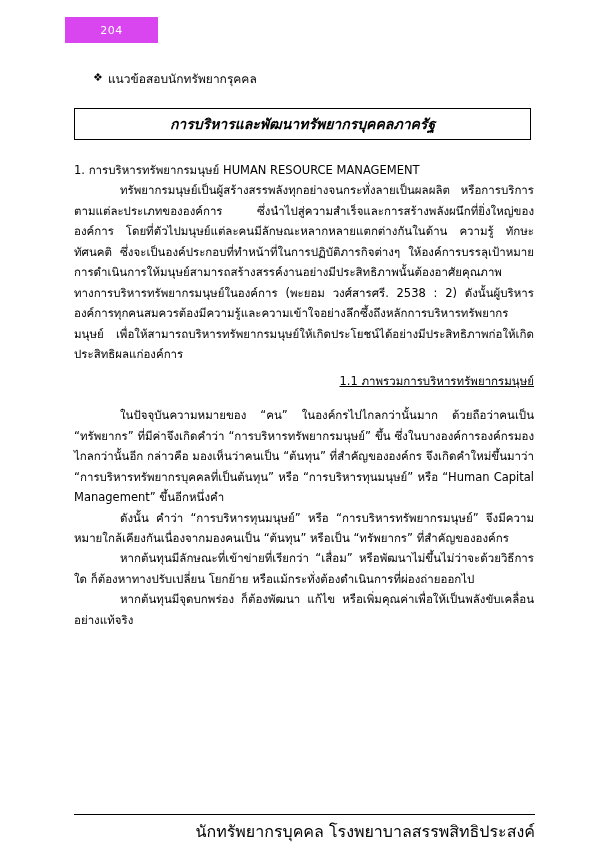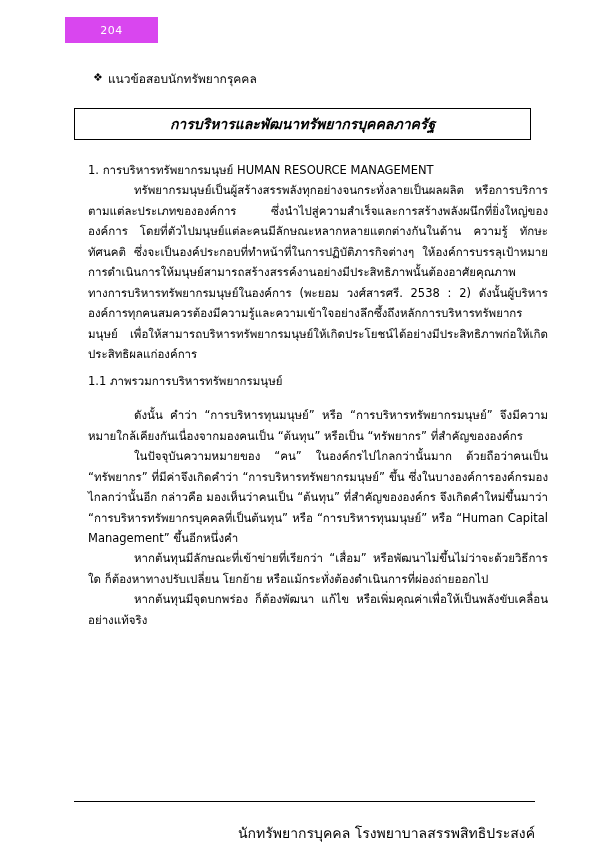--- a/index.html
+++ b/index.html
@@ -73,52 +73,52 @@
   }
   
   .content {
     position: absolute;
     left: 74px;
     top: 160px;
     width: 460px;
     font-size: 11.5px;
     line-height: 1.78;
     text-align: justify;
-    margin-left: 14px;
   }
   .section-head {
     font-size: 11.5px;
     margin: 0 0 2px 0;
     text-align: left;
   }
   .para {
     margin: 0;
     text-indent: 46px;
     text-align: justify;
   }
   .para.no-indent {
     text-indent: 0;
   }
   .sub-head {
     margin: 6px 0 0 0;
-    text-align: left;
+    text-align: right;
+    text-decoration: underline;
   }
   .spacer {
     height: 14px;
   }
   
   .footer {
     position: absolute;
     left: 74px;
     right: 74px;
     bottom: 24px;
     border-top: 1px solid #000000;
-    padding-top: 20px;
+    padding-top: 4px;
     text-align: right;
-    font-size: 14px;
+    font-size: 16px;
   }
   .footer-line {
     display: inline-block;
   }
 </style>
 </head>
 <body>
 
 <div class="page">
 
@@ -139,23 +139,23 @@
 
     <p class="section-head para no-indent">1. การบริหารทรัพยากรมนุษย์ HUMAN RESOURCE MANAGEMENT</p>
 
     <p class="para">ทรัพยากรมนุษย์เป็นผู้สร้างสรรพลังทุกอย่างจนกระทั่งลายเป็นผลผลิต หรือการบริการตามแต่ละประเภทขององค์การ ซึ่งนำไปสู่ความสำเร็จและการสร้างพลังผนึกที่ยิ่งใหญ่ขององค์การ โดยที่ตัวไปมนุษย์แต่ละคนมีลักษณะหลากหลายแตกต่างกันในด้าน ความรู้ ทักษะ ทัศนคติ ซึ่งจะเป็นองค์ประกอบที่ทำหน้าที่ในการปฏิบัติภารกิจต่างๆ ให้องค์การบรรลุเป้าหมาย การดำเนินการให้มนุษย์สามารถสร้างสรรค์งานอย่างมีประสิทธิภาพนั้นต้องอาศัยคุณภาพทางการบริหารทรัพยากรมนุษย์ในองค์การ (พะยอม วงศ์สารศรี. 2538 : 2)   ดังนั้นผู้บริหารองค์การทุกคนสมควรต้องมีความรู้และความเข้าใจอย่างลึกซึ้งถึงหลักการบริหารทรัพยากรมนุษย์ เพื่อให้สามารถบริหารทรัพยากรมนุษย์ให้เกิดประโยชน์ได้อย่างมีประสิทธิภาพก่อให้เกิดประสิทธิผลแก่องค์การ</p>
 
     <p class="sub-head para no-indent">1.1 ภาพรวมการบริหารทรัพยากรมนุษย์</p>
 
 
     <div class="spacer"></div>
 
+    <p class="para">ในปัจจุบันความหมายของ “คน” ในองค์กรไปไกลกว่านั้นมาก ด้วยถือว่าคนเป็น “ทรัพยากร” ที่มีค่าจึงเกิดคำว่า “การบริหารทรัพยากรมนุษย์” ขึ้น ซึ่งในบางองค์การองค์กรมองไกลกว่านั้นอีก กล่าวคือ มองเห็นว่าคนเป็น “ต้นทุน” ที่สำคัญขององค์กร จึงเกิดคำใหม่ขึ้นมาว่า “การบริหารทรัพยากรบุคคลที่เป็นต้นทุน” หรือ “การบริหารทุนมนุษย์” หรือ “Human Capital Management” ขึ้นอีกหนึ่งคำ</p>
+
     <p class="para">ดังนั้น คำว่า “การบริหารทุนมนุษย์” หรือ “การบริหารทรัพยากรมนุษย์” จึงมีความหมายใกล้เคียงกันเนื่องจากมองคนเป็น “ต้นทุน” หรือเป็น “ทรัพยากร” ที่สำคัญขององค์กร</p>
-
-    <p class="para">ในปัจจุบันความหมายของ “คน” ในองค์กรไปไกลกว่านั้นมาก ด้วยถือว่าคนเป็น “ทรัพยากร” ที่มีค่าจึงเกิดคำว่า “การบริหารทรัพยากรมนุษย์” ขึ้น ซึ่งในบางองค์การองค์กรมองไกลกว่านั้นอีก กล่าวคือ มองเห็นว่าคนเป็น “ต้นทุน” ที่สำคัญขององค์กร จึงเกิดคำใหม่ขึ้นมาว่า “การบริหารทรัพยากรบุคคลที่เป็นต้นทุน” หรือ “การบริหารทุนมนุษย์” หรือ “Human Capital Management” ขึ้นอีกหนึ่งคำ</p>
 
 
     <p class="para">หากต้นทุนมีลักษณะที่เข้าข่ายที่เรียกว่า “เสื่อม” หรือพัฒนาไม่ขึ้นไม่ว่าจะด้วยวิธีการใด ก็ต้องหาทางปรับเปลี่ยน โยกย้าย หรือแม้กระทั่งต้องดำเนินการที่ผ่องถ่ายออกไป</p>
 
     <p class="para">หากต้นทุนมีจุดบกพร่อง ก็ต้องพัฒนา แก้ไข หรือเพิ่มคุณค่าเพื่อให้เป็นพลังขับเคลื่อนอย่างแท้จริง</p>
 
   </div>
 
   <div class="footer">
     <span class="footer-line">นักทรัพยากรบุคคล โรงพยาบาลสรรพสิทธิประสงค์</span>

